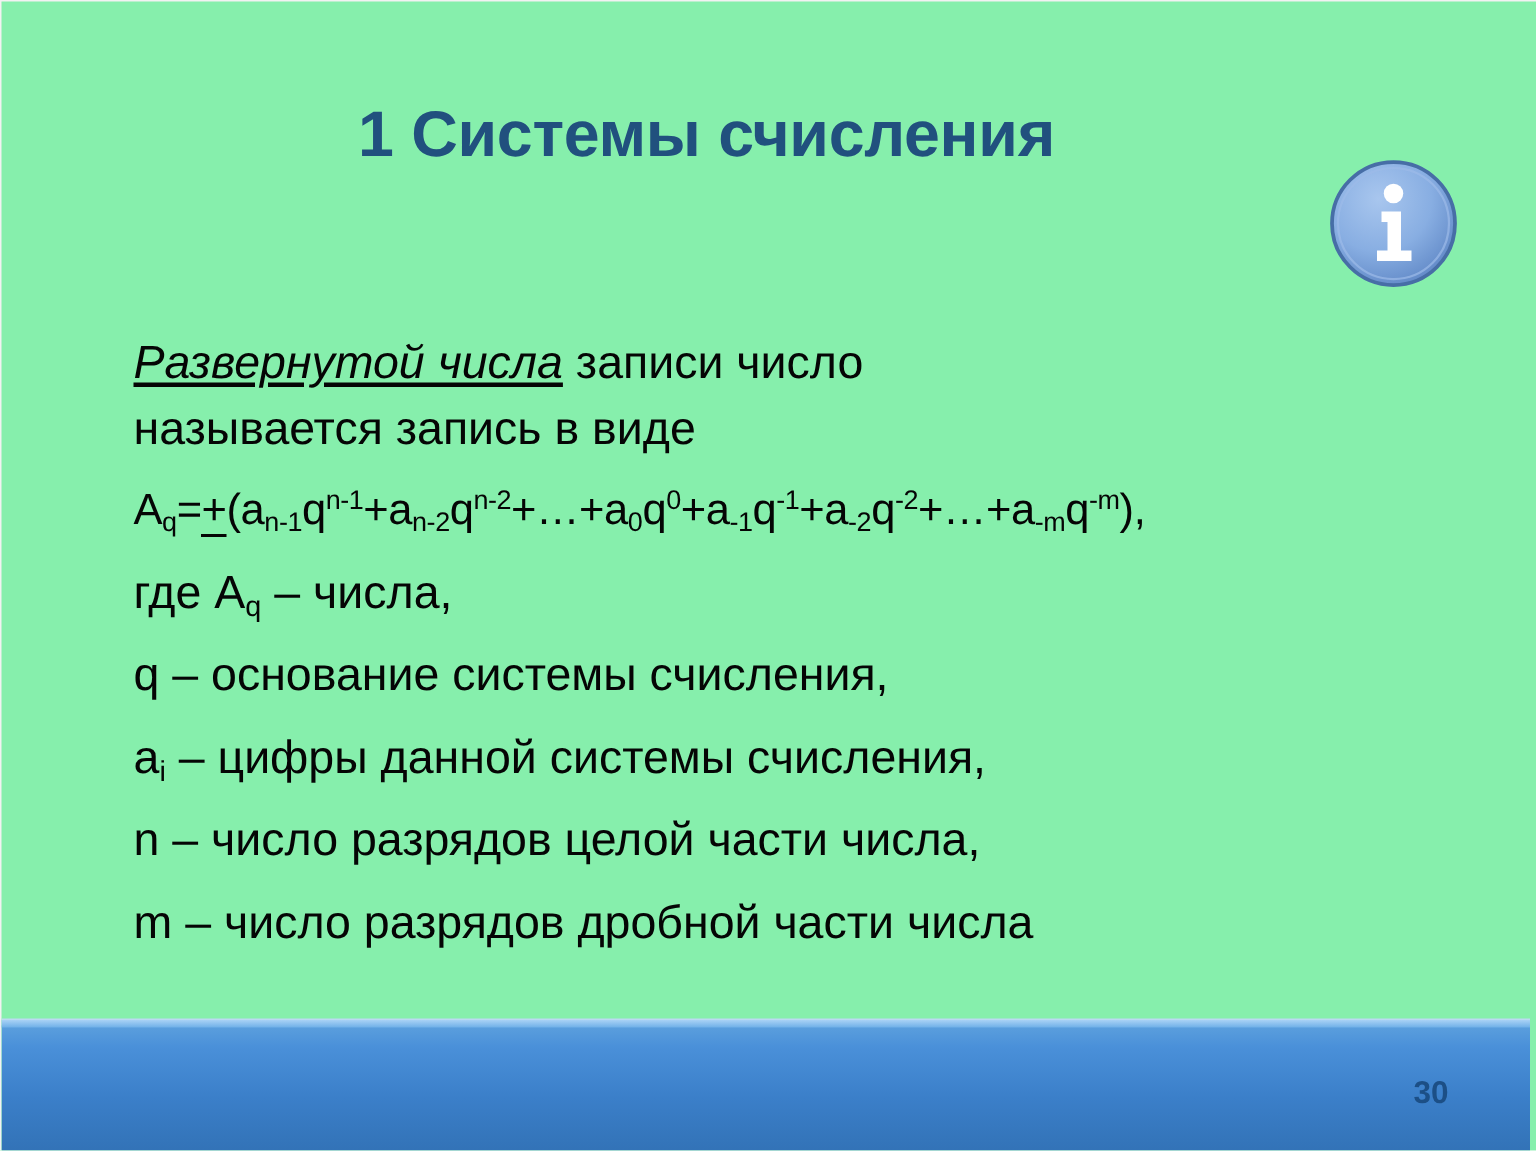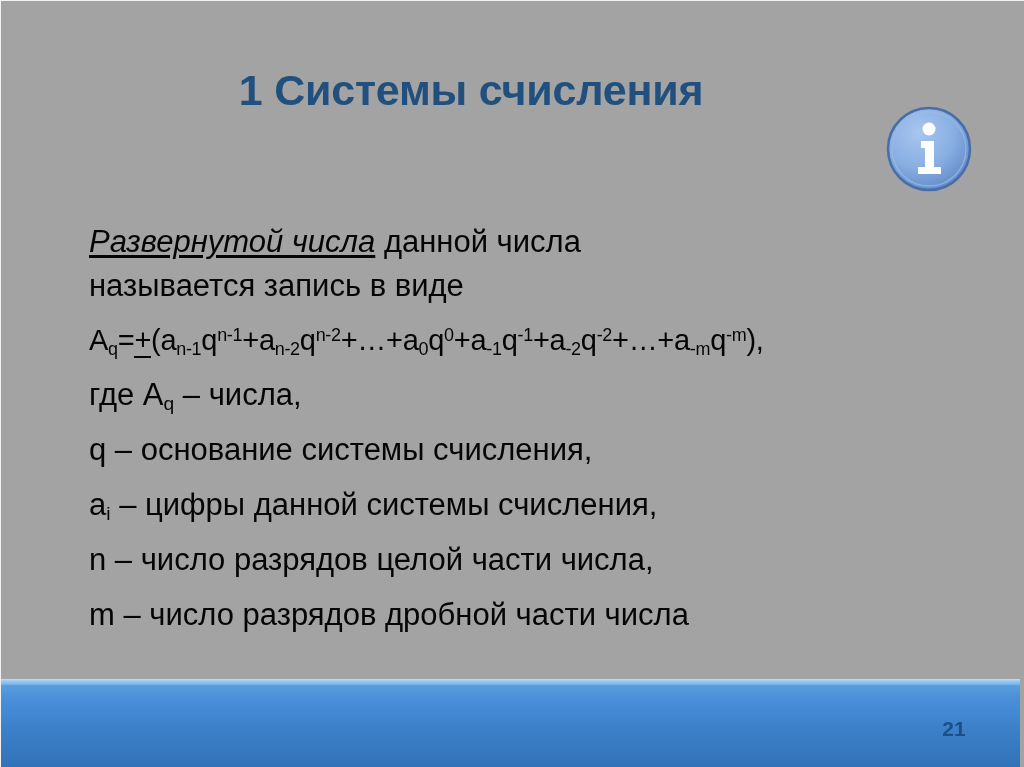--- a/index.html
+++ b/index.html
@@ -9,21 +9,21 @@
     background: #ffffff;
   }
   body {
     font-family: "Liberation Sans", "DejaVu Sans", sans-serif;
   }
 
   .slide {
     position: relative;
     width: 1024px;
     height: 767px;
-    background: #a3a3a3;
+    background: #86efac;
     overflow: hidden;
     box-sizing: border-box;
     border-top: 1px solid #f2f2f2;
     border-left: 1px solid #f2f2f2;
   }
 
   
   .slide-title {
     position: absolute;
     left: 0;
@@ -148,35 +148,35 @@
       </defs>
       <circle cx="44" cy="44" r="41" fill="url(#iconGrad)" stroke="#476ea6" stroke-width="2.5"></circle>
       <circle cx="44" cy="44" r="37" fill="none" stroke="#9dbbe8" stroke-width="1.5" opacity="0.7"></circle>
       <circle cx="44" cy="24" r="6.5" fill="#ffffff"></circle>
       <path d="M36 36 h13 v26 h7 v7 H33 v-7 h7 V43 h-4 z" fill="#ffffff"></path>
     </svg>
   </span>
 
   <div class="body-block">
 
-    <div class="line tight"><span class="term">Развернутой числа</span><span> данной числа</span></div>
+    <div class="line tight"><span class="term">Развернутой числа</span><span> записи число</span></div>
 
     <div class="line">называется запись в виде</div>
 
     <div class="line formula"><span>A</span><sub>q</sub><span>=</span><span class="pm">+</span><span>(</span><span>a</span><sub>n-1</sub><span>q</span><sup>n-1</sup><span>+</span><span>a</span><sub>n-2</sub><span>q</span><sup>n-2</sup><span>+…+</span><span>a</span><sub>0</sub><span>q</span><sup>0</sup><span>+</span><span>a</span><sub>-1</sub><span>q</span><sup>-1</sup><span>+</span><span>a</span><sub>-2</sub><span>q</span><sup>-2</sup><span>+…+</span><span>a</span><sub>-m</sub><span>q</span><sup>-m</sup><span>),</span></div>
 
     <div class="line spaced"><span>где A</span><sub>q</sub><span> – числа,</span></div>
 
     <div class="line spaced">q – основание системы счисления,</div>
 
     <div class="line spaced"><span>a</span><sub>i</sub><span> – цифры данной системы счисления,</span></div>
 
     <div class="line spaced">n – число разрядов целой части числа,</div>
 
     <div class="line">m – число разрядов дробной части числа</div>
 
   </div>
 
   <div class="bottom-bar"></div>
 
-  <div class="page-number">21</div>
+  <div class="page-number">30</div>
 
 </div>
 
 </body></html>

